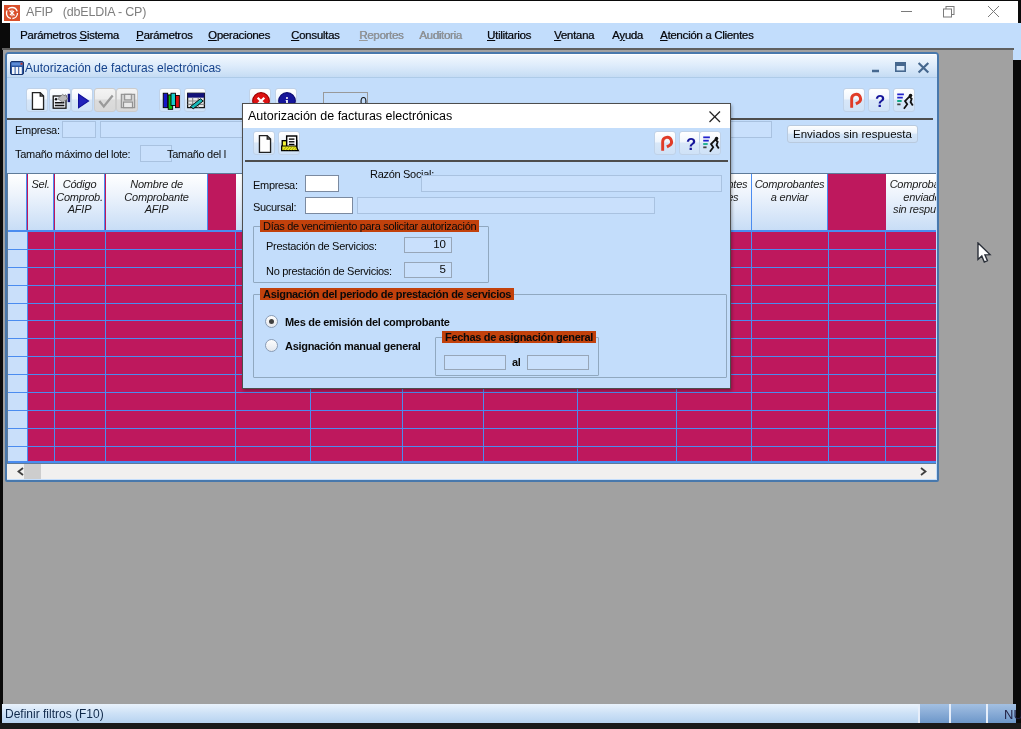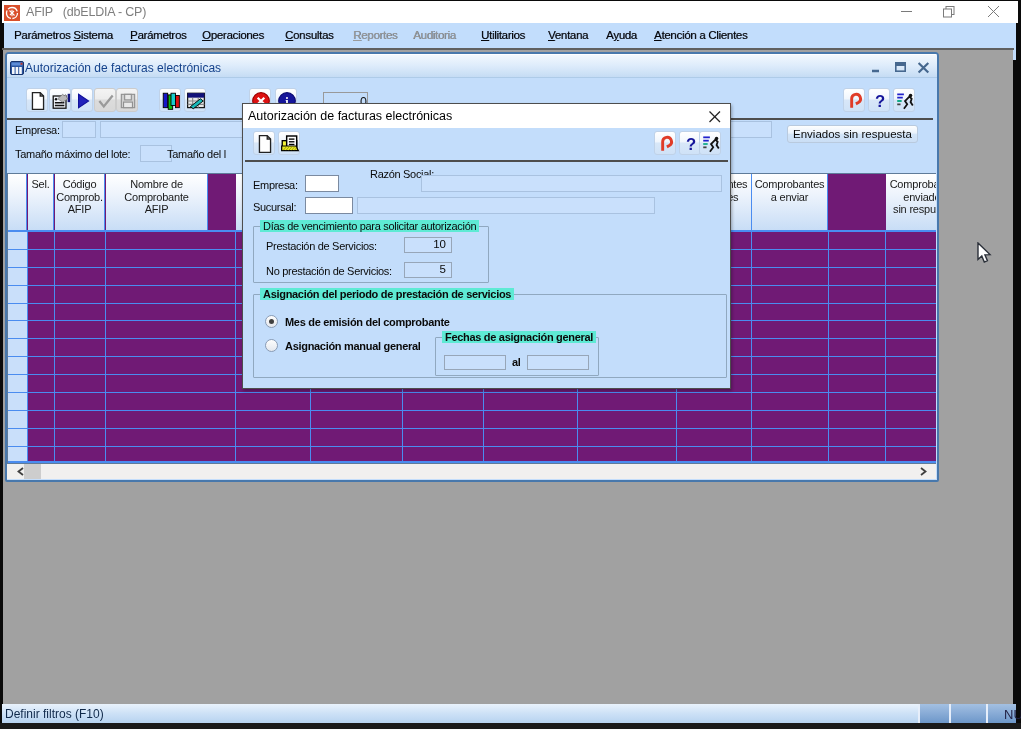--- a/index.html
+++ b/index.html
@@ -6,21 +6,21 @@
 html,body { width:1021px; height:729px; overflow:hidden; }
 body { position:relative; background:#0a0a0a; font-family:"Liberation Sans", sans-serif; }
 .abs { position:absolute; }
 
 
 #titlebar { left:2px; top:1px; width:1016px; height:22px; background:#ffffff; }
 #appicon { left:4px; top:5px; width:16px; height:16px; background:#d94f2b; }
 #apptitle { left:26px; top:5px; font-size:12.5px; color:#7e7e7e; letter-spacing:-0.2px; }
 
 
-#menubar { left:4px; top:23px; width:1012px; height:37px; background:#c2ddfc; font-size:11.5px; letter-spacing:-0.3px; color:#06070c; }
+#menubar { left:10px; top:23px; width:1012px; height:37px; background:#c2ddfc; font-size:11.5px; letter-spacing:-0.3px; color:#06070c; }
 #menubar span.mi { position:absolute; top:6px; text-shadow:0.5px 0 0 rgba(6,7,12,0.5); }
 #menubar span.dis { color:#9a9a9a; }
 #menushadow { left:2px; top:48px; width:1012px; height:2px; background:#606060; }
 
 
 #client { left:3px; top:50px; width:1010px; height:655px; background:#a1a1a1; }
 
 
 #mdi { left:2px; top:2px; width:934px; height:430px; border:2px solid #4878ac; border-radius:4px 4px 2px 2px; background:#c3ddfb; overflow:hidden; }
 #mdititle { left:0; top:0; width:930px; height:24px; background:linear-gradient(#f4f9fe, #deecfb 50%, #c5dcf4); border-bottom:1px solid #aecbe8; box-shadow:inset 0 1px 0 #ffffff; }
@@ -35,21 +35,21 @@
 
 
 label.f { position:absolute; font-size:11px; letter-spacing:-0.3px; color:#0a0a0a; white-space:nowrap; }
 .field { position:absolute; border:1px solid #a9c2e0; background:#c9e0fc; }
 .fieldg { border-color:#97a6b8; }
 .fieldw { position:absolute; border:1px solid #7b8aa0; background:#ffffff; }
 
 #btn-env { left:780px; top:71px; width:131px; height:18px; border:1px solid #b9cade; border-radius:3px; background:linear-gradient(#fdfefe,#e9f2fc 45%, #d3e5f8 50%, #cadef5); font-size:11.5px; color:#0a0a0a; text-align:center; line-height:16px; }
 
 
-#grid { left:0px; top:119px; width:929px; height:291px; border:1px solid #5f7b99; border-right:none; background:#701a75; overflow:hidden; }
+#grid { left:0px; top:119px; width:929px; height:291px; border:1px solid #5f7b99; border-right:none; background:#be185d; overflow:hidden;font-style:italic; }
 .gh { position:absolute; top:0; height:56px; background:linear-gradient(#ffffff, #eef4fc 35%, #c8ddf6); border-right:1px solid #4a8cf0; color:#1a1a1a; font-size:11px; letter-spacing:-0.2px; text-align:center; line-height:12.5px; padding-top:4px; }
 #ghdr-line { position:absolute; top:56px; left:0; width:929px; height:2px; background:#4a8cf0; }
 #gbody { position:absolute; top:58px; left:0; width:929px; height:232px;
   background:repeating-linear-gradient(to bottom, transparent 0px, transparent 16.9px, #4a8cf0 16.9px, #4a8cf0 17.9px); }
 #gsel { position:absolute; top:58px; left:0; width:19px; height:232px; background:#c9dffa; }
 .gcol { position:absolute; top:58px; width:1px; height:232px; background:#4a8cf0; }
 #gbottom { position:absolute; top:287px; left:0; width:929px; height:3px; background:#4a8cf0; }
 
 
 #hscroll { left:0px; top:410px; width:929px; height:15px; background:#f1f0ef; }
@@ -57,21 +57,21 @@
 
 
 #dialog { left:242px; top:103px; width:489px; height:286px; border:1px solid #4d4d4d; background:#c3ddfb; box-shadow:1px 2px 3px rgba(0,0,0,0.3); }
 #dlgtitle { left:0; top:0; width:487px; height:24px; background:#ffffff; }
 #dlgtitletext { left:5px; top:5px; font-size:12.5px; color:#000; }
 #dlgsep { left:2px; top:56px; width:483px; height:2px; background:#4d4d4d; }
 .dtbtn { top:27px; width:22px; height:24px; border:1px solid #c0d2e8; border-radius:3px; background:linear-gradient(#ffffff, #f0f6fd 45%, #d8e7f8 50%, #cfe2f7); }
 .dtbtn svg { position:absolute; left:1px; top:2px; }
 
 .grp { position:absolute; border:1px solid #90a8c0; border-radius:1px; }
-.grp > span { position:absolute; top:-7px; left:6px; background:#5eead4; font-size:11px; letter-spacing:-0.3px; padding:0 3px; color:#0a0a0a; white-space:nowrap; }
+.grp > span { position:absolute; top:-7px; left:6px; background:#c2410c; font-size:11px; letter-spacing:-0.3px; padding:0 3px; color:#0a0a0a; white-space:nowrap; }
 
 .radio { position:absolute; width:13px; height:13px; border-radius:50%; border:1px solid #8a9cb5; background:linear-gradient(#fdfdfd,#e4e8ee); }
 .radio.sel::after { content:""; position:absolute; left:3px; top:3px; width:5px; height:5px; border-radius:50%; background:#404040; }
 .numf { font-size:11.5px; text-align:right; padding-right:5px; color:#0a0a0a; }
 
 
 #statusbar { left:2px; top:704px; width:1012px; height:19px; background:linear-gradient(#e9f2fc, #cde1f6 50%, #b7d3f0); font-size:12px; color:#10294a; }
 .spanel { position:absolute; top:0; height:19px; background:linear-gradient(#a3c0e2, #88abd6 50%, #6d97c9); }
 #statusbar .sep { position:absolute; top:0; width:2px; height:19px; background:#e6eefa; }
 #bottomblack { left:0; top:723px; width:1021px; height:6px; background:#1a1a1a; }

